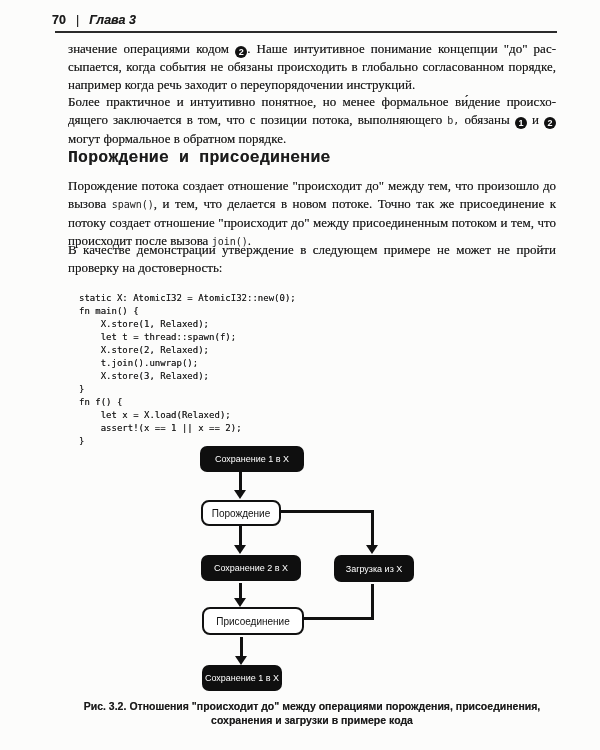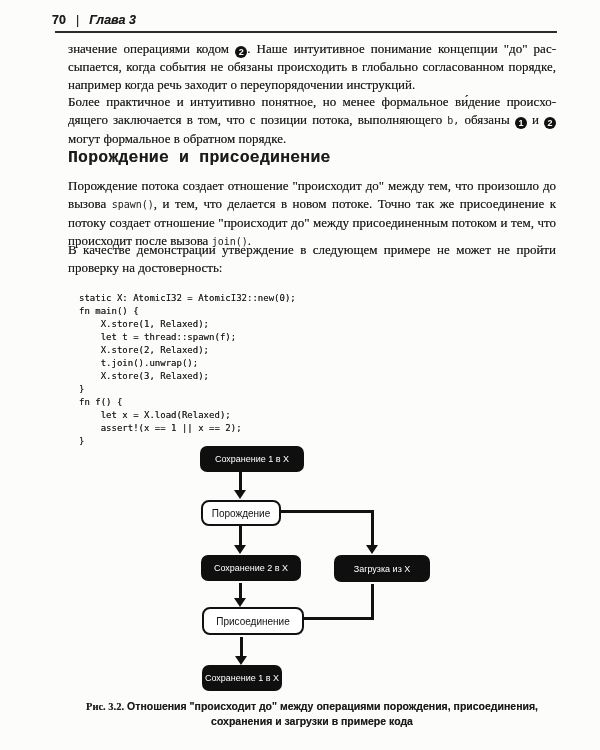--- a/index.html
+++ b/index.html
@@ -34,21 +34,21 @@
     text-shadow:0 0 .3px rgba(0,0,0,.6);}
   
   .diagram{position:absolute;left:0;top:444px;width:600px;height:252px;}
   .node{position:absolute;display:flex;align-items:center;justify-content:center;
     font-family:"Liberation Sans",sans-serif;box-sizing:border-box;}
   .nb{background:#0f0f0f;color:#fff;border-radius:7px;font-size:9px;}
   .nw{background:#fff;color:#111;border:2px solid #111;border-radius:8px;font-size:10px;}
   .n-store1{left:200px;top:2px;width:104px;height:26px;}
   .n-spawn {left:201px;top:56px;width:80px;height:26px;}
   .n-store2{left:201px;top:111px;width:100px;height:26px;}
-  .n-load  {left:334px;top:111px;width:96px;height:27px;}
+  .n-load  {left:334px;top:111px;width:80px;height:27px;}
   .n-join  {left:202px;top:163px;width:102px;height:28px;}
   .n-store3{left:202px;top:221px;width:80px;height:26px;}
   .vl,.hl{position:absolute;background:#111;}
   .ah-down{position:absolute;width:0;height:0;
     border-left:6px solid transparent;border-right:6px solid transparent;
     border-top:9px solid #111;}
   .ah-left{position:absolute;width:0;height:0;
     border-top:6px solid transparent;border-bottom:6px solid transparent;
     border-right:9px solid #111;}
   .a1l{left:239px;top:28px;width:3px;height:20px;} .a1h{left:234px;top:46px;}
@@ -56,21 +56,21 @@
   .e1h{left:281px;top:66px;width:93px;height:3px;}
   .e1v{left:371px;top:66px;width:3px;height:37px;} .e1a{left:366px;top:101px;}
   .a3l{left:239px;top:139px;width:3px;height:17px;} .a3h{left:234px;top:154px;}
   .e2v{left:371px;top:140px;width:3px;height:36px;}
   .e2h{left:293px;top:173px;width:81px;height:3px;} .e2a{left:284px;top:168px;}
   .a4l{left:240px;top:193px;width:3px;height:21px;} .a4h{left:235px;top:212px;}
   
   .caption{position:absolute;left:68px;top:699px;width:488px;text-align:center;
     font-family:"Liberation Sans",sans-serif;font-weight:bold;font-size:10.5px;
     line-height:14px;text-shadow:0 0 .3px rgba(0,0,0,.5);}
-  .caption b{margin-right:3px;font-family:Liberation Serif, serif;}
+  .caption b{margin-right:3px;}
 </style>
 </head>
 <body>
 
 <div class="page">
 
   <div class="runhead"><span>70</span><span class="sep">|</span><span class="chap">Глава 3</span></div>
   <div class="headrule"></div>
 
   <p class="body p1"><span>значение операциями кодом </span><span class="circ">2</span><span>. Наше интуитивное понимание концепции "до" рас­сыпается, когда события не обязаны происходить в глобально согласованном по­рядке, например когда речь заходит о переупорядочении инструкций.</span></p>

